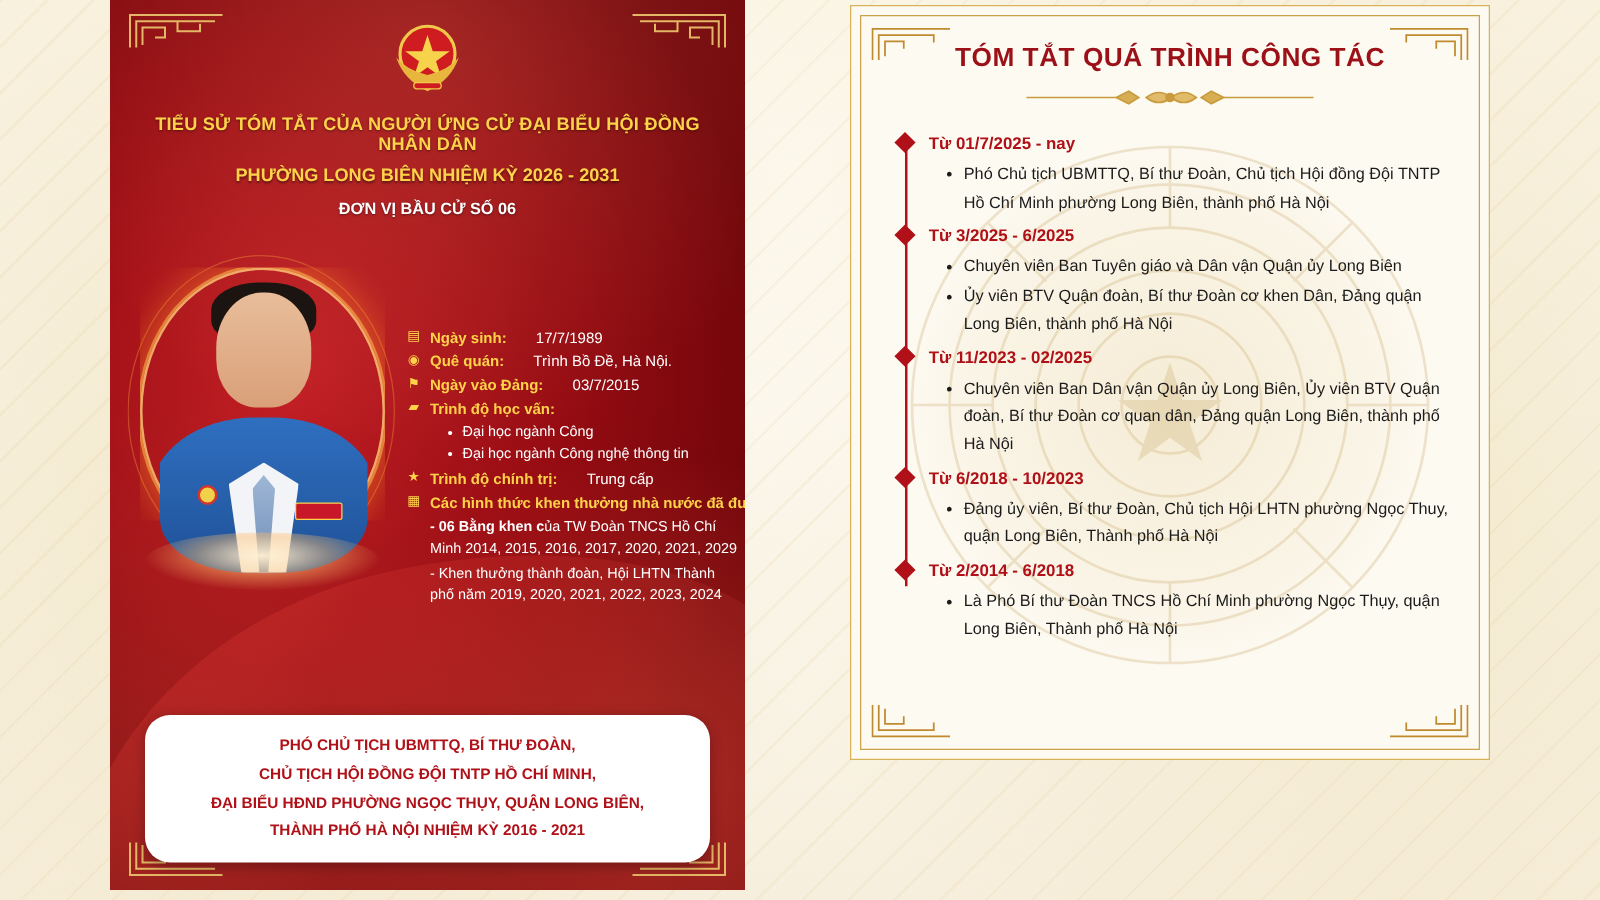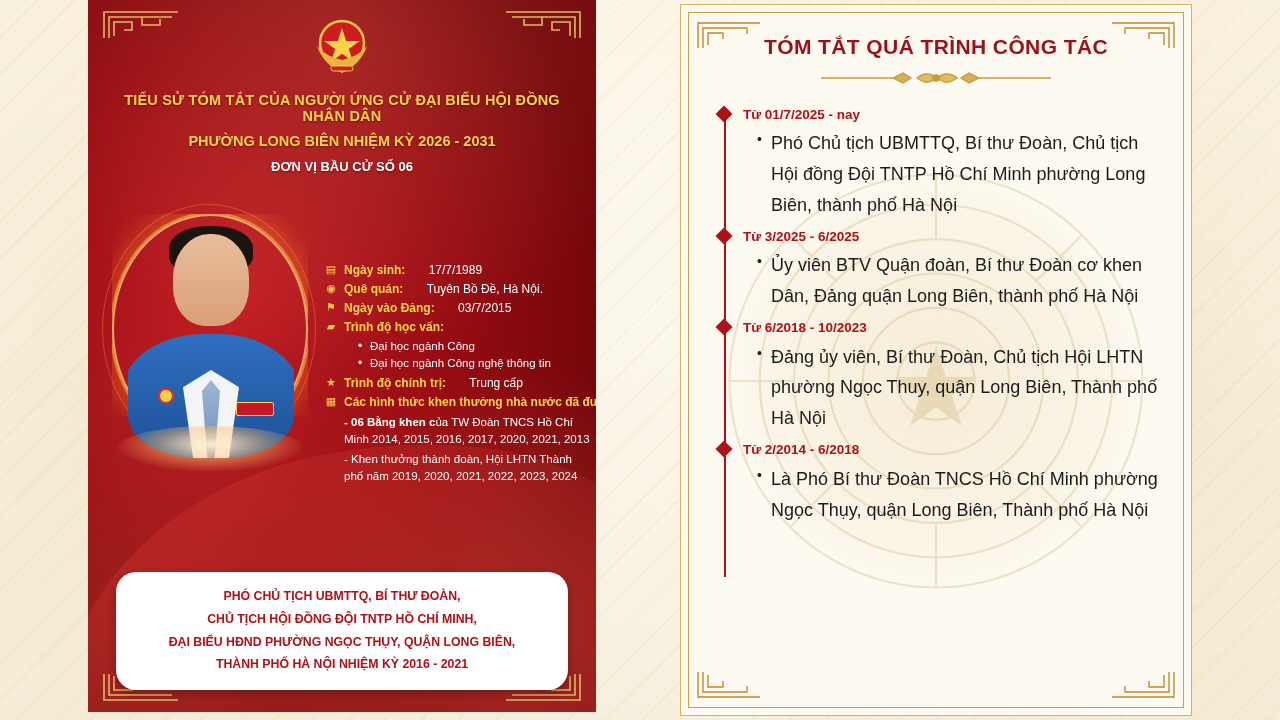--- a/index.html
+++ b/index.html
@@ -169,21 +169,21 @@
   .bottom-band {
     position: absolute; left: 28px; right: 28px; bottom: 22px;
     background: #ffffff; border-radius: 20px; padding: 13px 10px 14px;
     text-align: center; color: #b01017; font-size: 12.3px; font-weight: bold;
     line-height: 1.85; box-shadow: 0 3px 10px rgba(0,0,0,.28);
   }
 
   
   .right-card {
     position: absolute;
-    left: 680px; top: 4px; width: 512px; height: 712px;
+    left: 680px; top: 4px; width: 512px; height: 604px;
     background: #fdfaf2;
     border: 1px solid #d8b35a;
     overflow: hidden;
   }
   .right-inner-border {
     position: absolute; inset: 7px; border: 1.5px solid #c9a24b; pointer-events: none;
   }
   .right-watermark {
     position: absolute; left: 50%; top: 53%; transform: translate(-50%,-50%);
     width: 430px; height: 430px; border-radius: 50%;
@@ -219,21 +219,21 @@
   .tl-diamond {
     position: absolute; left: 3px; top: 3px; width: 12px; height: 12px;
     background: #b01017; transform: rotate(45deg);
   }
   .tl-period {
     color: #b01017; font-size: 13.5px; font-weight: bold; line-height: 1.5;
   }
   .tl-bullets { margin: 3px 0 0 14px; }
   .tl-bullets li {
     list-style: none; position: relative; padding-left: 14px;
-    color: #1b1b1b; font-size: 18px; line-height: 1.72; margin-bottom: 1px;
+    color: #1b1b1b; font-size: 13px; line-height: 1.72; margin-bottom: 1px;
   }
   .tl-bullets li::before {
     content: "•"; position: absolute; left: 0; top: -1px; color: #1b1b1b; font-size: 14px;
   }
 </style>
 </head>
 <body>
 
 <div id="stage">
 
@@ -307,21 +307,21 @@
 
       <div class="d-row">
         <span class="d-ico">▤</span>
         <span><span class="d-lab">Ngày sinh:</span>
         <span class="d-val">17/7/1989</span></span>
       </div>
 
       <div class="d-row">
         <span class="d-ico">◉</span>
         <span><span class="d-lab">Quê quán:</span>
-        <span class="d-val">Tuyên Bồ Đề, Hà Nội.</span></span>
+        <span class="d-val">Trình Bồ Đề, Hà Nội.</span></span>
       </div>
 
       <div class="d-row">
         <span class="d-ico">⚑</span>
         <span><span class="d-lab">Ngày vào Đảng:</span>
         <span class="d-val">03/7/2015</span></span>
       </div>
 
       <div class="d-row">
         <span class="d-ico">▰</span>
@@ -336,21 +336,21 @@
         <span class="d-ico">★</span>
         <span><span class="d-lab">Trình độ chính trị:</span>
         <span class="d-val">Trung cấp</span></span>
       </div>
 
       <div class="d-row">
         <span class="d-ico">▦</span>
         <span class="d-lab">Các hình thức khen thưởng nhà nước đã được trao tặng:</span>
       </div>
       <div class="reward-block">
-        <b>- 06 Bằng khen c</b><span>ủa TW Đoàn TNCS Hồ Chí Minh 2014, 2015, 2016, 2017, 2020, 2021, 2013</span>
+        <b>- 06 Bằng khen c</b><span>ủa TW Đoàn TNCS Hồ Chí Minh 2014, 2015, 2016, 2017, 2020, 2021, 2029</span>
       </div>
       <div class="reward-block">
         <span>- Khen thưởng thành đoàn, Hội LHTN Thành phố năm 2019, 2020, 2021, 2022, 2023, 2024</span>
       </div>
     </div>
 
     <div class="bottom-band">
       <div>PHÓ CHỦ TỊCH UBMTTQ, BÍ THƯ ĐOÀN,</div>
       <div>CHỦ TỊCH HỘI ĐỒNG ĐỘI TNTP HỒ CHÍ MINH,</div>
       <div>ĐẠI BIỂU HĐND PHƯỜNG NGỌC THỤY, QUẬN LONG BIÊN,</div>
@@ -433,24 +433,32 @@
         <div class="tl-period">Từ 01/7/2025 - nay</div>
         <ul class="tl-bullets">
           <li>Phó Chủ tịch UBMTTQ, Bí thư Đoàn, Chủ tịch Hội đồng Đội TNTP Hồ Chí Minh phường Long Biên, thành phố Hà Nội</li>
         </ul>
       </div>
 
       <div class="tl-item">
         <div class="tl-diamond"></div>
         <div class="tl-period">Từ 3/2025 - 6/2025</div>
         <ul class="tl-bullets">
+          <li>Chuyên viên Ban Tuyên giáo và Dân vận Quận ủy Long Biên</li>
           <li>Ủy viên BTV Quận đoàn, Bí thư Đoàn cơ khen Dân, Đảng quận Long Biên, thành phố Hà Nội</li>
         </ul>
       </div>
 
+      <div class="tl-item">
+        <div class="tl-diamond"></div>
+        <div class="tl-period">Từ 11/2023 - 02/2025</div>
+        <ul class="tl-bullets">
+          <li>Chuyên viên Ban Dân vận Quận ủy Long Biên, Ủy viên BTV Quận đoàn, Bí thư Đoàn cơ quan dân, Đảng quận Long Biên, thành phố Hà Nội</li>
+        </ul>
+      </div>
 
       <div class="tl-item">
         <div class="tl-diamond"></div>
         <div class="tl-period">Từ 6/2018 - 10/2023</div>
         <ul class="tl-bullets">
           <li>Đảng ủy viên, Bí thư Đoàn, Chủ tịch Hội LHTN phường Ngọc Thuy, quận Long Biên, Thành phố Hà Nội</li>
         </ul>
       </div>
 
       <div class="tl-item">

